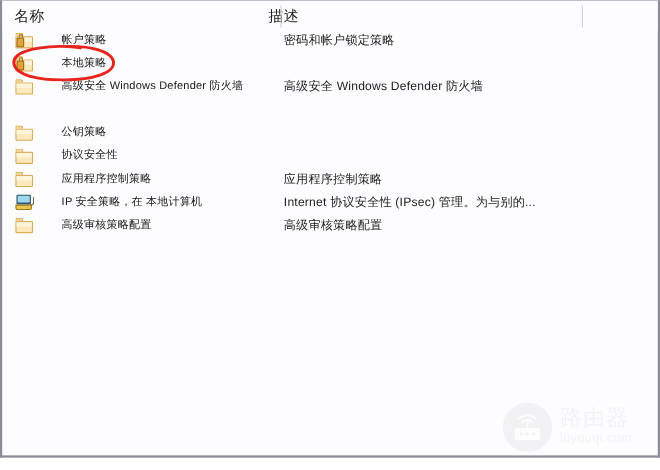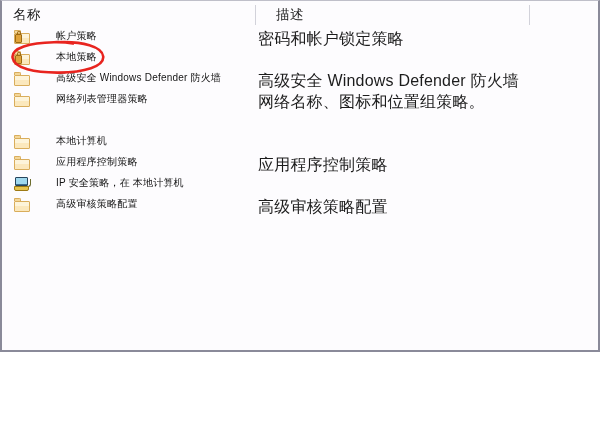--- a/index.html
+++ b/index.html
@@ -10,21 +10,21 @@
     width: 600px;
     height: 427px;
     background: #ffffff;
     font-family: "Liberation Sans", "DejaVu Sans", sans-serif;
     overflow: hidden;
   }
 
   #app-window {
     position: relative;
     width: 600px;
-    height: 352px;
+    height: 416px;
     box-sizing: border-box;
     background: #fdfcfe;
     border-left: 2px solid #8a8a99;
     border-right: 2px solid #8a8a99;
     border-top: 1px solid #bfbfc9;
     border-bottom: 2px solid #8a8a99;
     overflow: hidden;
   }
 
   
@@ -45,21 +45,21 @@
   }
   .col-head-label {
     position: absolute;
     top: 5px;
     font-size: 13.5px;
     color: #1b1b1b;
     letter-spacing: 0.4px;
     white-space: nowrap;
   }
   #col-head-name  { left: 11px; }
-  #col-head-desc  { left: 274px; }
+  #col-head-desc  { left: 242px; }
 
   
   #list-area {
     position: absolute;
     left: 0;
     top: 27px;
     width: 596px;
     height: 398px;
   }
   .list-row {
@@ -82,21 +82,21 @@
     font-size: 10px;
     color: #151515;
     white-space: nowrap;
     letter-spacing: 0.2px;
     margin-left: 20px;
   }
   .row-desc {
     position: absolute;
     left: 256px;
     top: 1px;
-    font-size: 16px;
+    font-size: 11px;
     color: #1c1c1c;
     white-space: nowrap;
     letter-spacing: 0.2px;
   }
 
   
   .icon-folder {
     position: relative;
     width: 17px;
     height: 15px;
@@ -286,42 +286,42 @@
         <div class="icon-folder">
           <div class="tab"></div>
             <div class="body"></div>
             <div class="sheen"></div>
         </div>
       </div>
       <div class="row-name">高级安全 Windows Defender 防火墙</div>
       <div class="row-desc">高级安全 Windows Defender 防火墙</div>
     </div>
 
-    <div class="list-row" style="top:63px;">
-      <div class="row-icon">
-        <div class="icon-folder">
-          <div class="tab"></div>
-            <div class="body"></div>
-            <div class="sheen"></div>
-        </div>
-      </div>
-      <div class="row-name">网络列表管理器策略</div>
-      <div class="row-desc">网络名称、图标和位置组策略。</div>
-    </div>
-
+
+    <div class="list-row" style="top:84px;">
+      <div class="row-icon">
+        <div class="icon-folder">
+          <div class="tab"></div>
+            <div class="body"></div>
+            <div class="sheen"></div>
+        </div>
+      </div>
+      <div class="row-name">公钥策略</div>
+      <div class="row-desc"></div>
+    </div>
 
     <div class="list-row" style="top:105px;">
       <div class="row-icon">
         <div class="icon-folder">
           <div class="tab"></div>
             <div class="body"></div>
             <div class="sheen"></div>
         </div>
       </div>
-      <div class="row-name">本地计算机</div>
+      <div class="row-name">协议安全性</div>
       <div class="row-desc"></div>
     </div>
 
     <div class="list-row" style="top:126px;">
       <div class="row-icon">
         <div class="icon-folder">
           <div class="tab"></div>
             <div class="body"></div>
             <div class="sheen"></div>
         </div>
@@ -333,20 +333,21 @@
     <div class="list-row" style="top:147px;text-decoration:underline;">
       <div class="row-icon">
         <div class="icon-computer">
           <div class="cable"></div>
           <div class="screen"></div>
           <div class="screen-inner"></div>
           <div class="base"></div>
         </div>
       </div>
       <div class="row-name">IP 安全策略，在 本地计算机</div>
+      <div class="row-desc">Internet 协议安全性 (IPsec) 管理。为与别的...</div>
     </div>
 
     <div class="list-row" style="top:168px;text-align:center;">
       <div class="row-icon">
         <div class="icon-folder">
           <div class="tab"></div>
             <div class="body"></div>
             <div class="sheen"></div>
         </div>
       </div>

